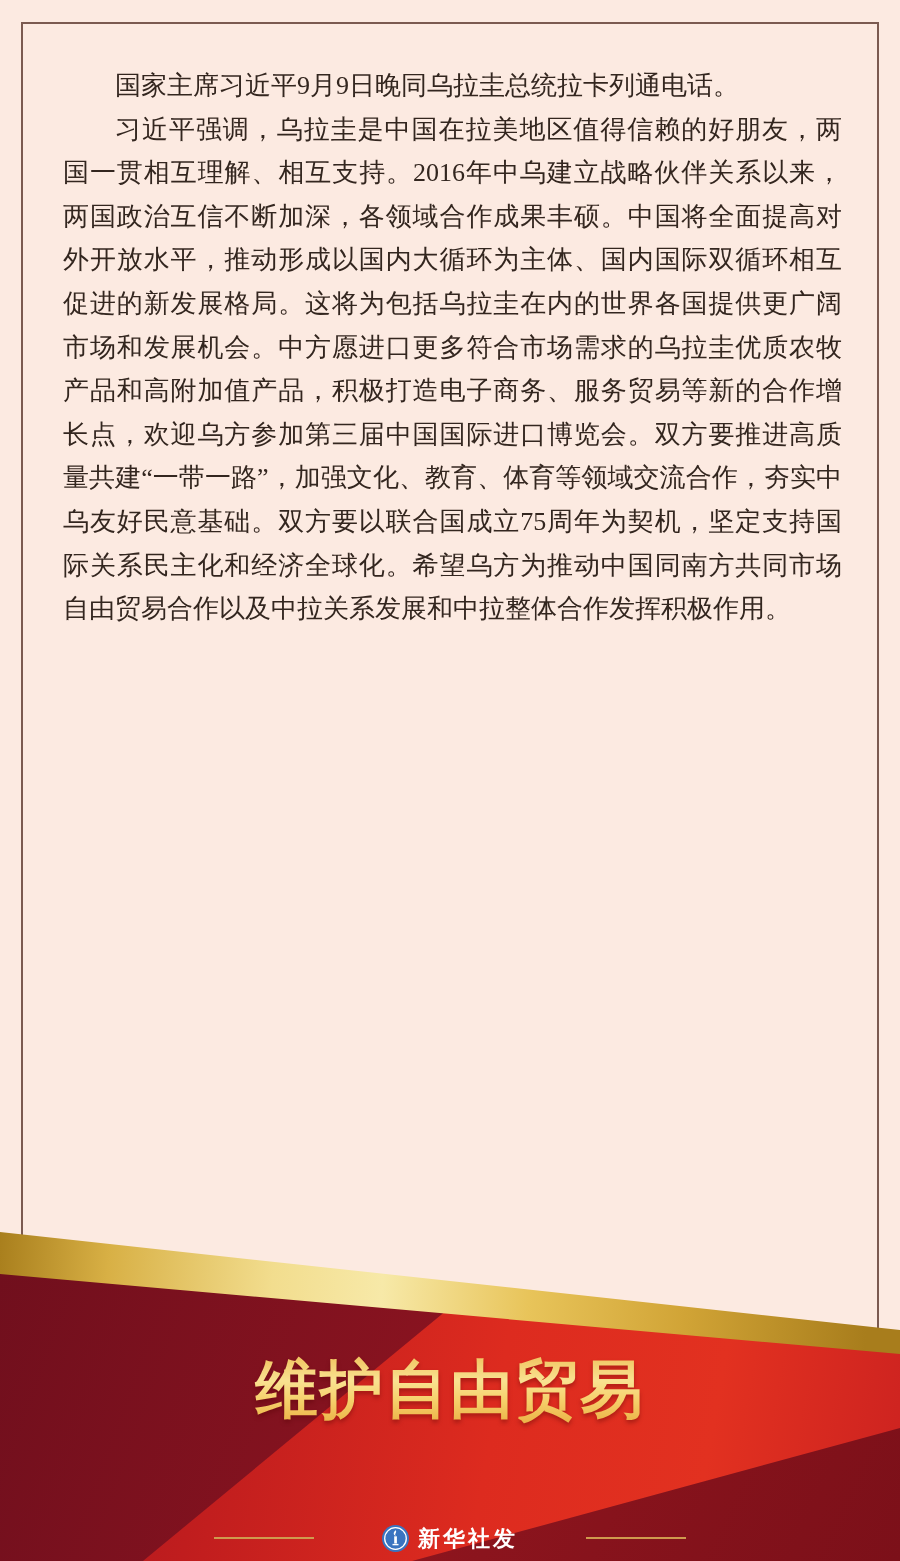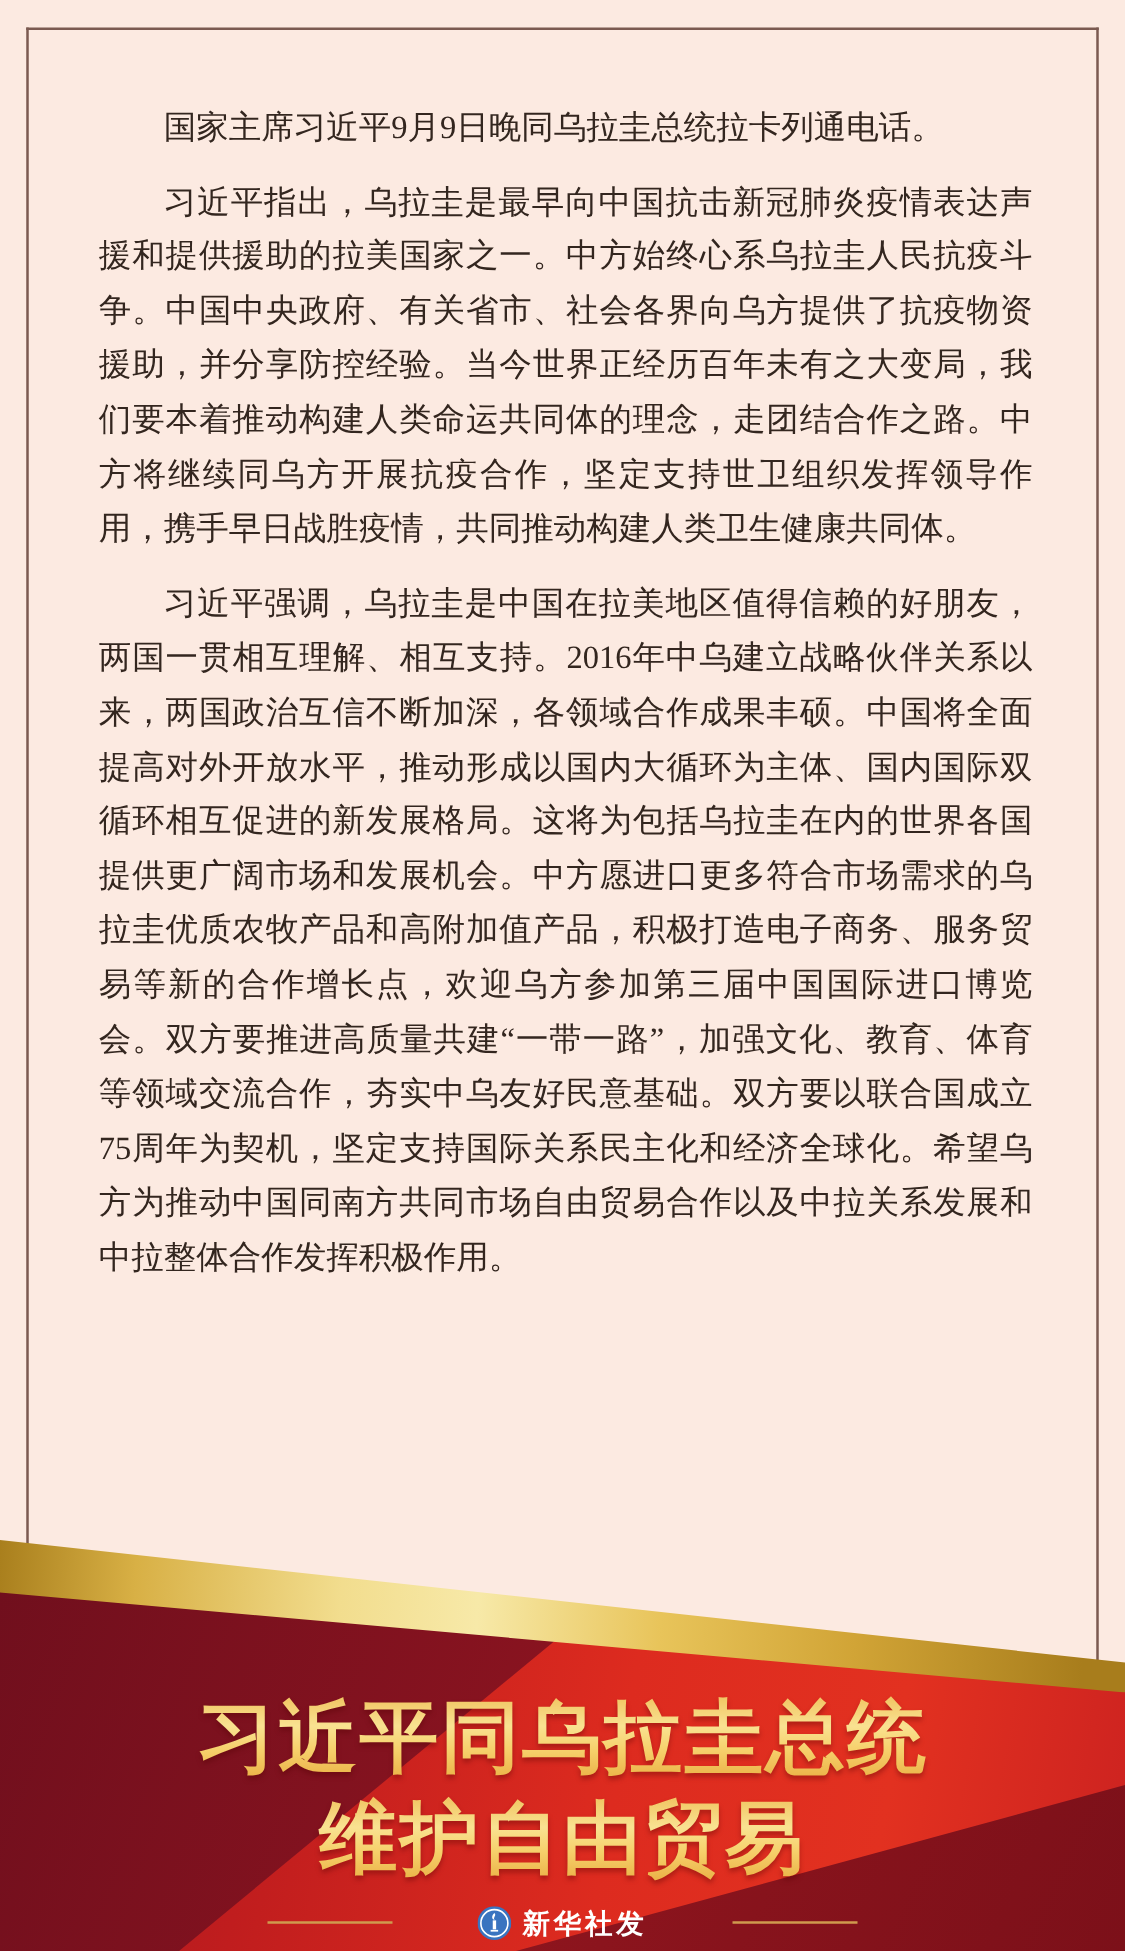--- a/index.html
+++ b/index.html
@@ -18,21 +18,21 @@
     border-right:2px solid #7b5a50;
     box-sizing:border-box;
     pointer-events:none;
   }
   
   .article{
     position:absolute;left:63px;top:64px;width:779px;
     font-size:26px;line-height:43.6px;color:#33261f;
     text-align:justify;text-justify:inter-ideograph;
   }
-  .article p{margin:16px;text-indent:2em;}
+  .article p{margin:0;text-indent:2em;}
   
   .banner{position:absolute;left:0;top:1232px;width:900px;height:329px;}
   .banner .gold-band{
     position:absolute;inset:0;
     clip-path:polygon(0 0px,100% 98px,100% 122px,0 42px);
     background:linear-gradient(93deg,#a97f1d 0%,#d8b045 12%,#f2dd8e 30%,#f7e9a8 42%,#e8c45a 58%,#d1a436 75%,#a87d1c 95%);
   }
   .banner .red-area{
     position:absolute;inset:0;
     clip-path:polygon(0 41px,100% 120px,100% 100%,0 100%);
@@ -73,32 +73,30 @@
     line-height:27px;white-space:nowrap;
   }
 </style>
 </head>
 <body>
 
 <div class="frame"></div>
 
 <div class="article">
   <p>国家主席习近平9月9日晚同乌拉圭总统拉卡列通电话。</p>
-  <p>习近平指出，乌拉圭是最早向中国抗击新冠肺炎疫情表达声援和提供援助的拉美国家之一。中方始终心系乌拉圭人民抗疫斗争。中国中央政府、有关省市、社会各界向乌方提供了抗疫物资援助，并分享防控经验。当今世界正经历百年未有之大变局，我们要本着推动构建人类命运共同体的理念，走团结合作之路。中方将继续同乌方开展抗疫合作，坚定支持世卫组织发挥领导作用，携手早日战胜疫情，共同推动构建人类卫生健康共同体。</p>
   <p>习近平强调，乌拉圭是中国在拉美地区值得信赖的好朋友，两国一贯相互理解、相互支持。2016年中乌建立战略伙伴关系以来，两国政治互信不断加深，各领域合作成果丰硕。中国将全面提高对外开放水平，推动形成以国内大循环为主体、国内国际双循环相互促进的新发展格局。这将为包括乌拉圭在内的世界各国提供更广阔市场和发展机会。中方愿进口更多符合市场需求的乌拉圭优质农牧产品和高附加值产品，积极打造电子商务、服务贸易等新的合作增长点，欢迎乌方参加第三届中国国际进口博览会。双方要推进高质量共建“一带一路”，加强文化、教育、体育等领域交流合作，夯实中乌友好民意基础。双方要以联合国成立75周年为契机，坚定支持国际关系民主化和经济全球化。希望乌方为推动中国同南方共同市场自由贸易合作以及中拉关系发展和中拉整体合作发挥积极作用。</p>
 </div>
 
 <div class="banner">
   <div class="red-area"></div>
   <div class="dark-left"></div>
   <div class="dark-bottom-right"></div>
   <div class="gold-band"></div>
 
   <div class="banner-title">
-    <div class="line">习近平同乌拉圭总统</div>
     <div class="line">维护自由贸易</div>
   </div>
 
   <div class="banner-footer">
     <div class="divider left"></div>
     <svg class="logo" viewBox="0 0 27 27" xmlns="http://www.w3.org/2000/svg">
       <circle cx="13.5" cy="13.5" r="13.5" fill="#3a74c0"></circle>
       <circle cx="13.5" cy="13.5" r="10.8" fill="none" stroke="#ffffff" stroke-width="1.3"></circle>
       <path fill="#ffffff" d="M13.6 5.3c1.9 2.3-1.7 3.5.2 5.6-2.6-.6-2.8-3.5-.2-5.6z"></path>
       <rect x="12.2" y="11.3" width="2.7" height="7.2" fill="#ffffff"></rect>

